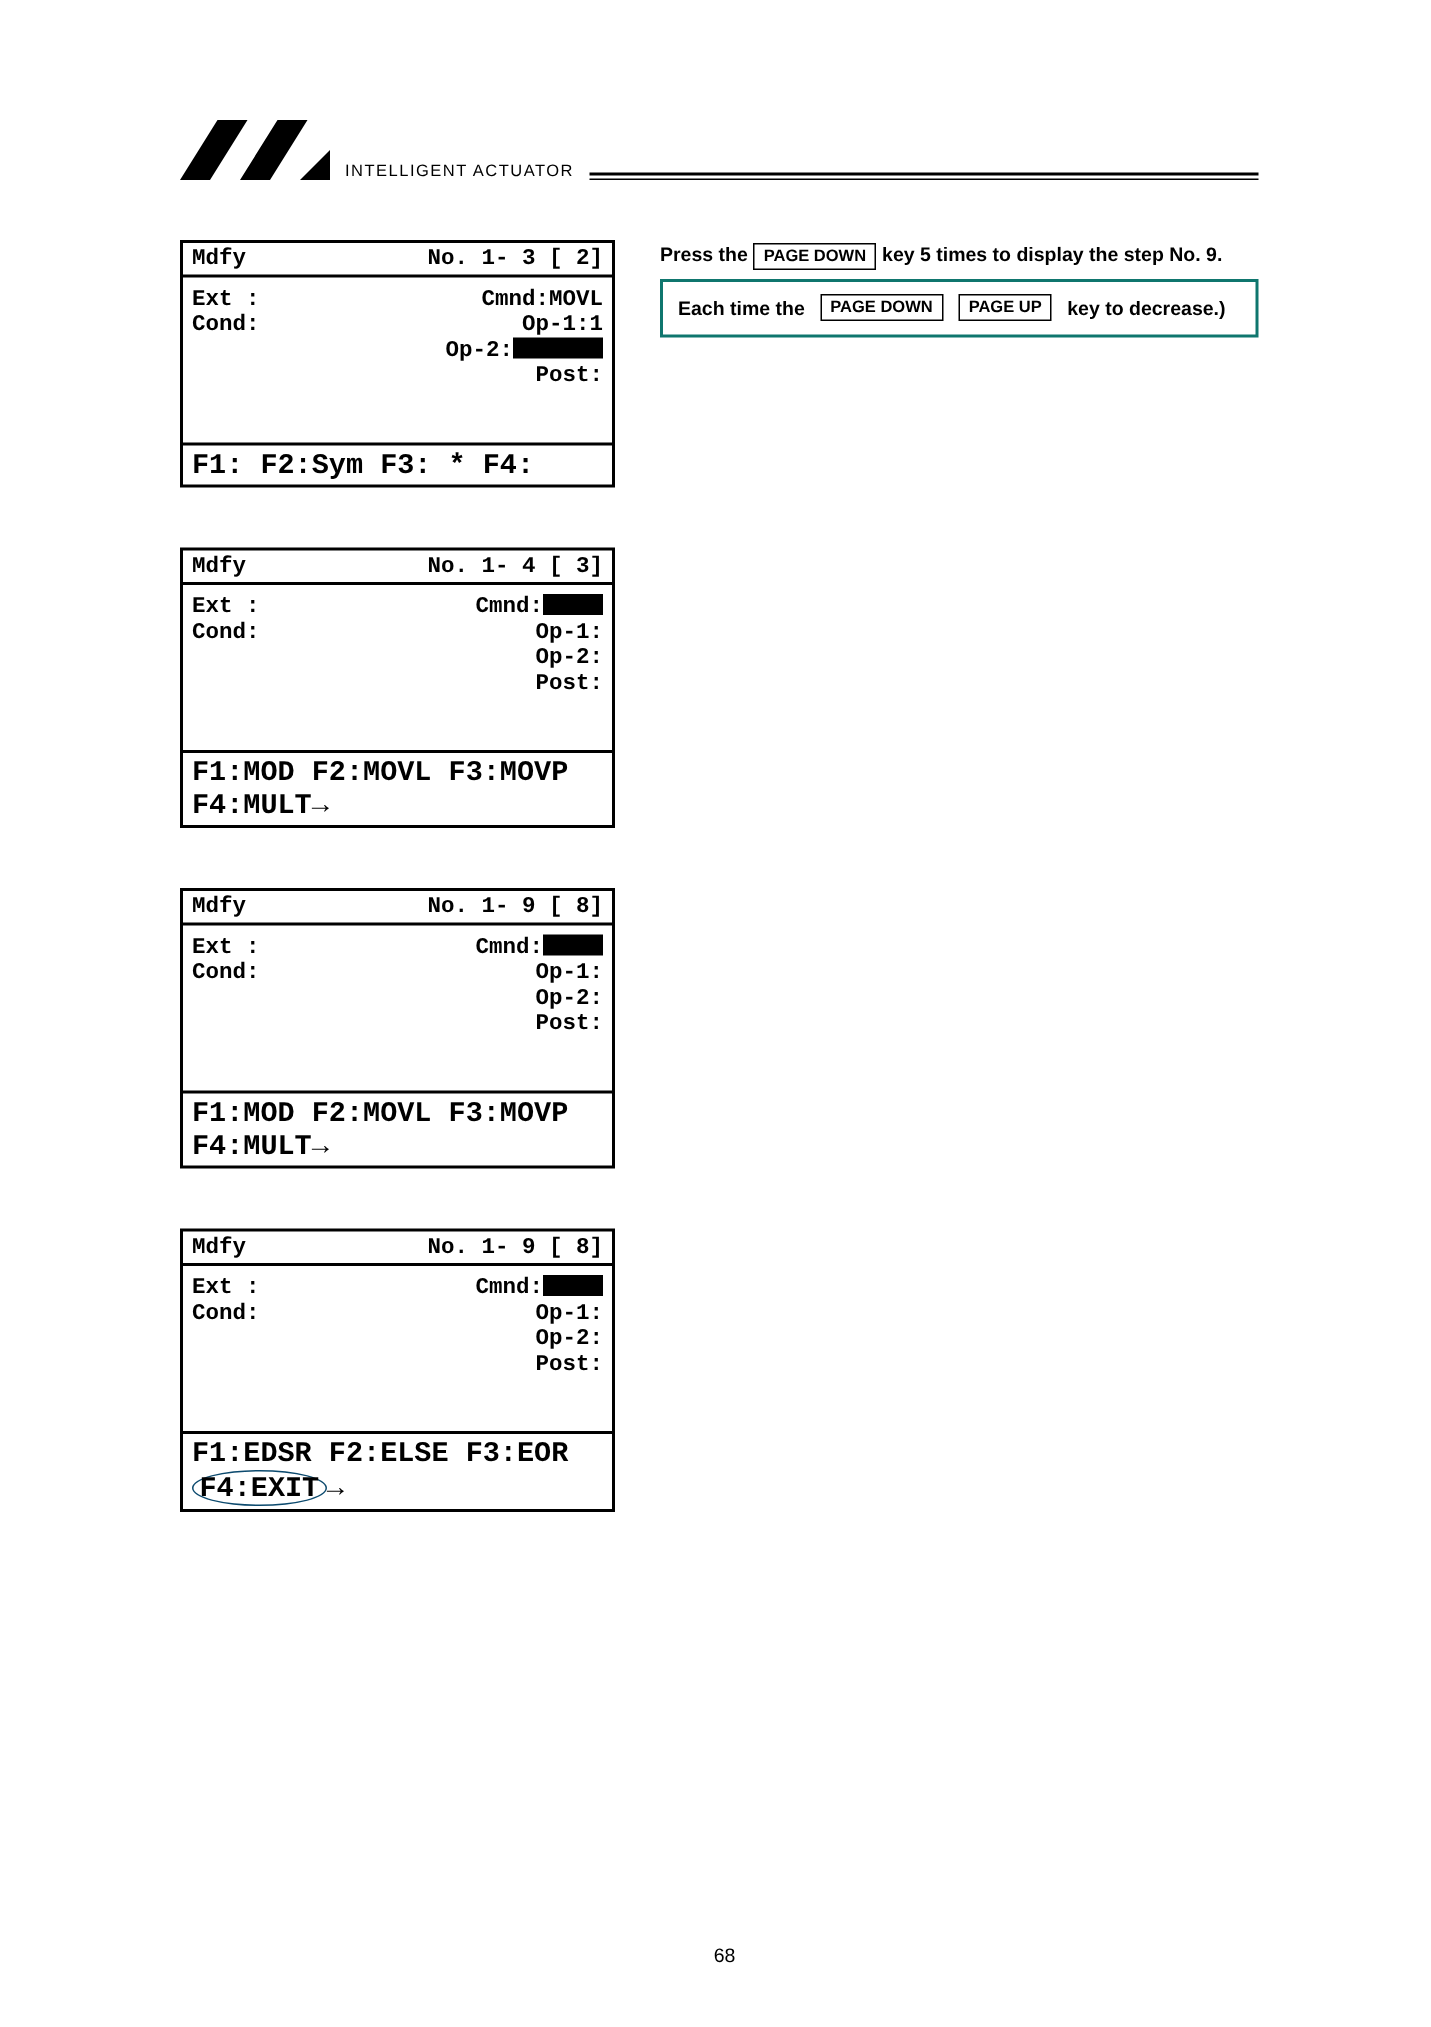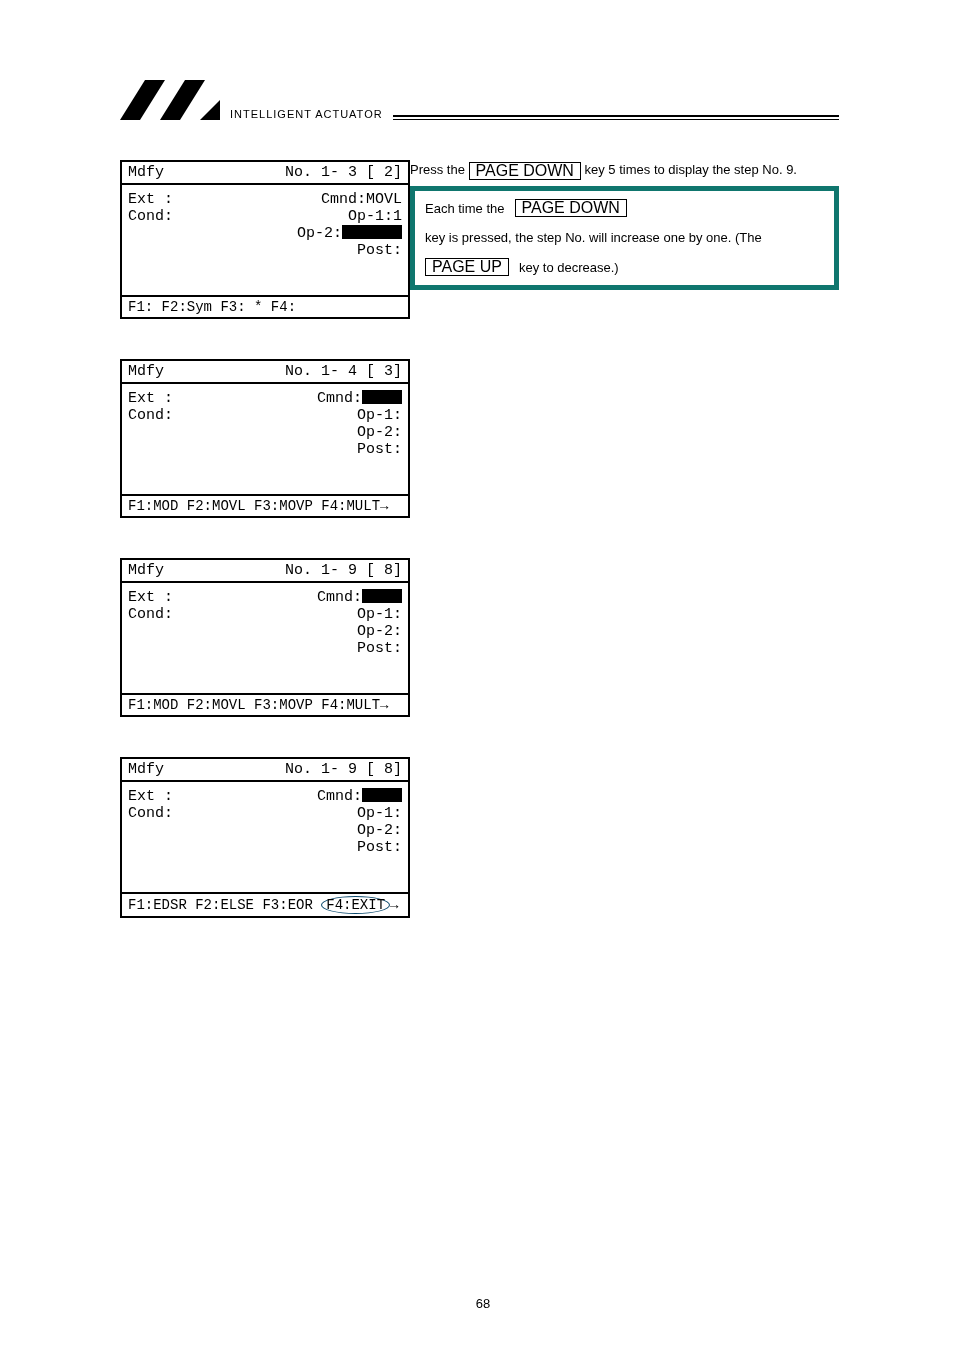--- a/index.html
+++ b/index.html
@@ -4,35 +4,35 @@
 <style>
 *{margin:0;padding:0;box-sizing:border-box;}
 body{width:954px;height:1351px;background:#fff;font-family:Arial,sans-serif;font-size:14px;color:#000;position:relative;}
 .page{position:relative;padding:80px 115px 0 120px;}
 .header{display:flex;align-items:flex-end;margin-bottom:40px;}
 .logo{width:100px;height:40px;background:#000;clip-path:polygon(0 100%,25% 0,45% 0,20% 100%,40% 100%,65% 0,85% 0,60% 100%,80% 100%,100% 50%,100% 100%);margin-right:10px;}
 .header-lines{flex:1;margin-left:10px;}
 .header-lines .l1{border-top:2px solid #000;margin-bottom:2px;}
 .header-lines .l2{border-top:1px solid #000;}
 
-.row{display:flex;align-items:flex-start;margin-bottom:40px;}
+.row{display:flex;align-items:flex-start;margin-bottom:40px;gap:30px;font-weight:bold;}
 .left{flex:0 0 290px;}
 .right{flex:1;font-size:13px;line-height:1.5;position:relative;}
 
 .lcd{border:2px solid #000;width:290px;font-family:"Courier New",monospace;font-size:15px;}
 .lcd-top{border-bottom:2px solid #000;padding:2px 6px;display:flex;justify-content:space-between;}
 .lcd-body{padding:6px 6px 14px 6px;min-height:110px;}
 .lcd-body .ln{display:flex;}
 .lbl{width:60px;}
 .mid{flex:1;}
 .blackbox{display:inline-block;background:#000;color:#000;height:14px;vertical-align:text-bottom;}
-.lcd-bot{border-top:2px solid #000;padding:2px 6px;font-size:14px;}
-
-.keybox{display:inline-block;border:1px solid #000;padding:0 6px;height:18px;line-height:16px;font-size:16px;vertical-align:middle;}
-.sidebox{border:5px solid #0f766e;padding:8px 10px;margin-top:6px;display:flex;align-items:center;gap:10px;flex-wrap:wrap;font-size:13px;}
+.lcd-bot{border-top:2px solid #000;padding:2px 6px;font-size:19px;}
+
+.keybox{display:inline-block;border:1px solid #000;padding:0 6px;height:18px;line-height:16px;font-size:11px;vertical-align:middle;}
+.sidebox{border:2px solid #0f766e;padding:8px 10px;margin-top:6px;display:flex;align-items:center;gap:10px;flex-wrap:wrap;font-size:13px;}
 
 .page-num{position:absolute;bottom:40px;left:12px;right:0;text-align:center;font-size:13px;}
 .oval{border:1px solid #0c4a6e;border-radius:50%/50%;padding:0 4px;display:inline-block;}
 </style>
 </head>
 <body>
 <div class="page">
 
 <div class="header">
   <div class="logo"></div>
@@ -80,21 +80,20 @@
   </div>
   <div class="right">
     <div>
       <span>Press the </span>
       <span class="keybox">PAGE DOWN</span>
       <span> key 5 times to display the step No. 9.</span>
     </div>
     <div class="sidebox">
       <span>Each time the </span>
       <span class="keybox">PAGE DOWN</span>
-      <span> key is pressed, the step No. will increase one by one. (The </span>
       <span class="keybox">PAGE UP</span>
       <span> key to decrease.)</span>
     </div>
   </div>
 </div>
 
 <div class="row">
   <div class="left">
     <div class="lcd">
       <div class="lcd-top">

